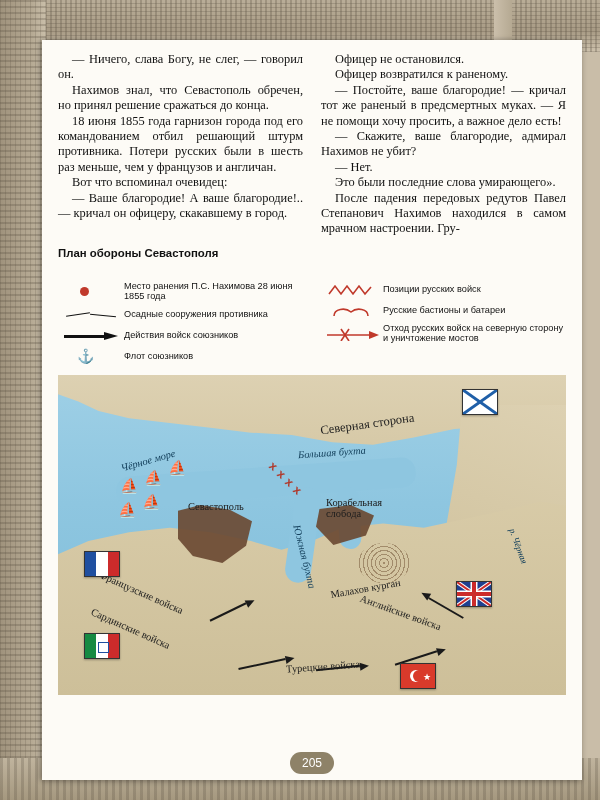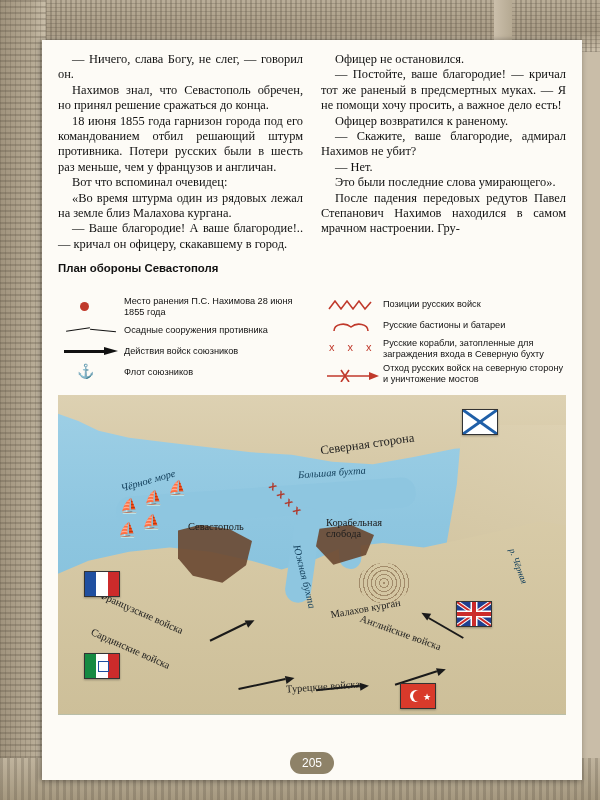--- a/index.html
+++ b/index.html
@@ -312,27 +312,26 @@
 
   <div class="sheet">
     <div class="content">
 
       <div class="columns">
         <div class="col">
           <p>— Ничего, слава Богу, не слег, — говорил он.</p>
           <p>Нахимов знал, что Севастополь обречен, но принял решение сражаться до конца.</p>
           <p>18 июня 1855 года гарнизон города под его командованием отбил решающий штурм противника. Потери русских были в шесть раз меньше, чем у французов и англичан.</p>
           <p>Вот что вспоминал очевидец:</p>
-          <p>«Во время штурма один из рядовых лежал на земле близ Малахова кургана.</p>
           <p>— Ваше благородие! А ваше благородие!.. — кричал он офицеру, скакавшему в город.</p>
         </div>
         <div class="col">
           <p>Офицер не остановился.</p>
+          <p>Офицер возвратился к раненому.</p>
           <p>— Постойте, ваше благородие! — кричал тот же раненый в предсмертных муках. — Я не помощи хочу просить, а важное дело есть!</p>
-          <p>Офицер возвратился к раненому.</p>
           <p>— Скажите, ваше благородие, адмирал Нахимов не убит?</p>
           <p>— Нет.</p>
           <p>Это были последние слова умирающего».</p>
           <p>После падения передовых редутов Павел Степанович Нахимов находился в самом мрачном настроении. Гру-</p>
         </div>
       </div>
 
       <div class="legend-title">План обороны Севастополя</div>
 
       <div class="legend">
@@ -385,26 +384,20 @@
             <div class="legend-sym">
               <span class="sym-bastion">
                 <svg width="40" height="12" viewBox="0 0 40 12">
                   <path d="M3 10 C3 3, 14 1, 20 6 C26 1, 37 3, 37 10" fill="none" stroke="#c0392b" stroke-width="1.6"></path>
                 </svg>
               </span>
             </div>
             <div class="legend-label">Русские бастионы и батареи</div>
           </div>
 
-          <div class="legend-row">
-            <div class="legend-sym">
-              <span class="sym-ships">x x x</span>
-            </div>
-            <div class="legend-label">Русские корабли, затопленные для заграждения входа в Северную бухту</div>
-          </div>
 
           <div class="legend-row">
             <div class="legend-sym">
               <span class="sym-retreat">
                 <svg width="54" height="13" viewBox="0 0 54 13">
                   <line x1="2" y1="7" x2="44" y2="7" stroke="#c0392b" stroke-width="1.6"></line>
                   <polygon points="44,3 54,7 44,11" fill="#c0392b"></polygon>
                   <line x1="16" y1="1" x2="24" y2="13" stroke="#c0392b" stroke-width="1.6"></line>
                   <line x1="24" y1="1" x2="16" y2="13" stroke="#c0392b" stroke-width="1.6"></line>
                 </svg>

